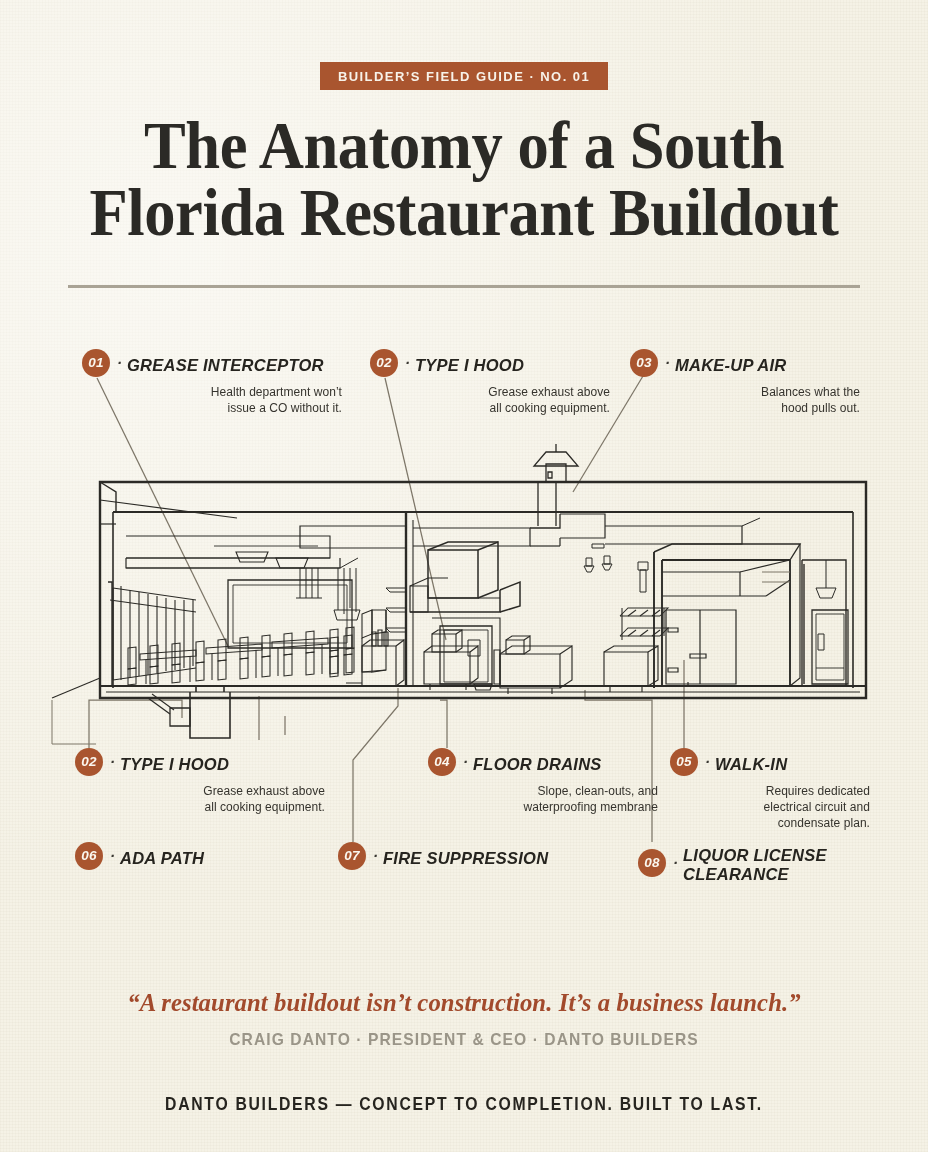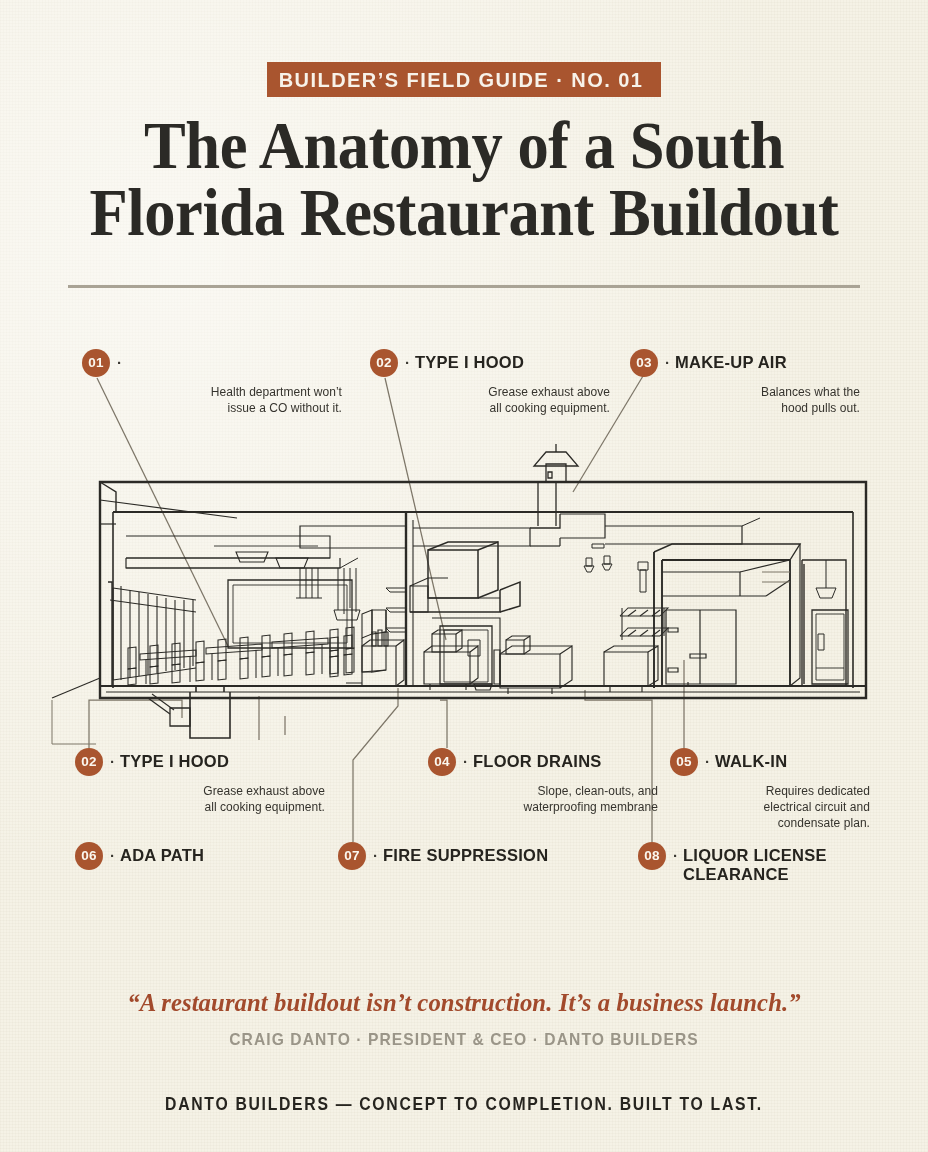--- a/index.html
+++ b/index.html
@@ -15,39 +15,39 @@
     background-image:
       radial-gradient(circle at 18% 22%, rgba(255,255,255,.55) 0%, rgba(255,255,255,0) 55%),
       repeating-linear-gradient(0deg, rgba(168,158,130,.055) 0px, rgba(168,158,130,.055) 1px, rgba(0,0,0,0) 1px, rgba(0,0,0,0) 3px),
       repeating-linear-gradient(90deg, rgba(168,158,130,.05) 0px, rgba(168,158,130,.05) 1px, rgba(0,0,0,0) 1px, rgba(0,0,0,0) 3px);
   }
 
   
   .kicker-wrap{position:absolute;top:62px;left:0;width:928px;text-align:center;}
   .kicker{
     display:inline-block;background:#a9552f;color:#f7f2e9;
-    font-size:20px;font-weight:bold;letter-spacing:1.45px;
-    padding:8px 18px 7px 12px;line-height:1;
+    font-size:13px;font-weight:bold;letter-spacing:1.45px;
+    padding:8px 18px 7px 18px;line-height:1;
     font-family:"Liberation Sans",sans-serif;
   }
   .title{
     position:absolute;top:112px;left:0;width:928px;text-align:center;
     font-family:"Liberation Serif",serif;
     font-weight:bold;font-size:68px;line-height:0.98;
     color:#2b2a26;letter-spacing:-0.5px;
     transform:scaleX(.92);transform-origin:center top;
   }
   .rule{
     position:absolute;top:285px;left:68px;width:792px;height:3px;
     background:#a9a395;
   }
 
   
   .callout{position:absolute;}
-  .co-head{display:flex;align-items:flex-start;}
+  .co-head{display:flex;align-items:center;font-style:italic;}
   .badge{
     width:28px;height:28px;border-radius:50%;
     background:#a9552f;color:#fbf7ef;
     font-size:13.5px;font-weight:bold;line-height:28px;
     text-align:center;flex:0 0 28px;letter-spacing:.2px;
   }
   .dot{
     color:#3a3832;font-size:15px;font-weight:bold;line-height:28px;
     margin:0 5px 0 7px;flex:0 0 auto;
   }
@@ -418,20 +418,21 @@
 
         <path d="M52,260 L52,304 L96,304" stroke-width="1" stroke="#7d7668"></path>
       </g>
     </svg>
   </div>
 
   <div class="callout" style="left:82px;top:349px;width:260px;">
     <div class="co-head">
       <div class="badge">01</div>
       <div class="dot">·</div>
+      <div class="co-title">GREASE INTERCEPTOR</div>
     </div>
     <div class="co-body co-indent">
       <div>Health department won’t</div>
       <div>issue a CO without it.</div>
     </div>
   </div>
 
   <div class="callout" style="left:370px;top:349px;width:240px;">
     <div class="co-head">
       <div class="badge">02</div>

